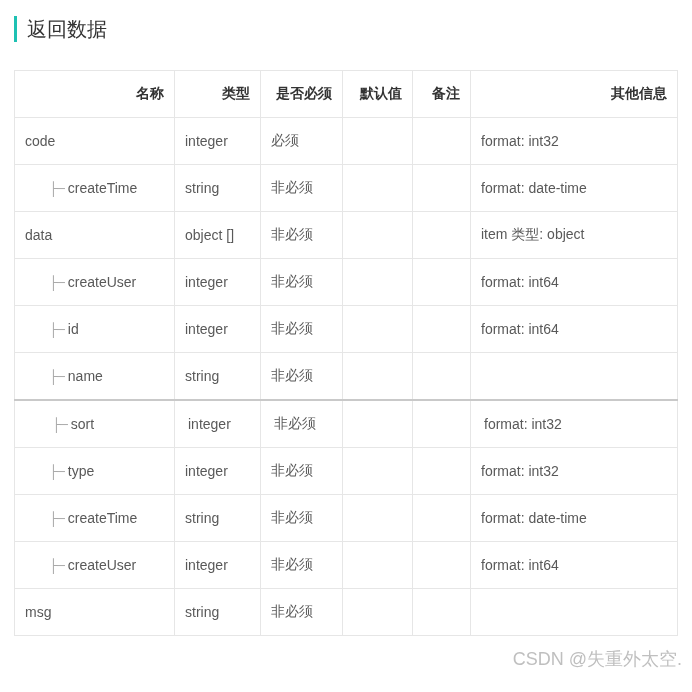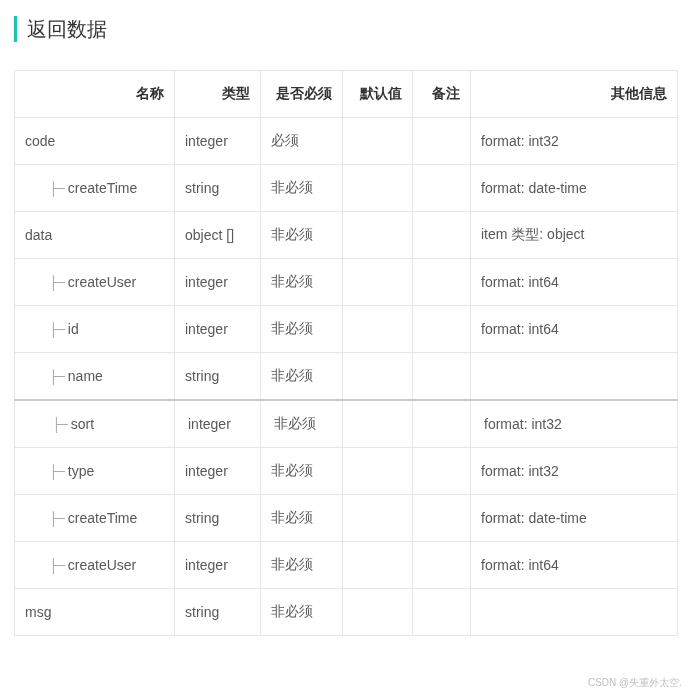--- a/index.html
+++ b/index.html
@@ -51,22 +51,22 @@
     display: inline-block;
     color: #aaa;
     font-family: "Courier New", monospace;
     letter-spacing: -1px;
     margin-right: 4px;
     font-size: 14px;
   }
   .watermark {
     position: fixed;
     right: 10px;
-    bottom: 2px;
-    font-size: 10px;
+    bottom: 21px;
+    font-size: 18px;
     color: #bfbfbf;
     user-select: none;
   }
   .row-divider td {
     border-top: 2px solid #c9c9c9;
     padding-left: 13px;
   }
 </style>
 </head>
 <body>

